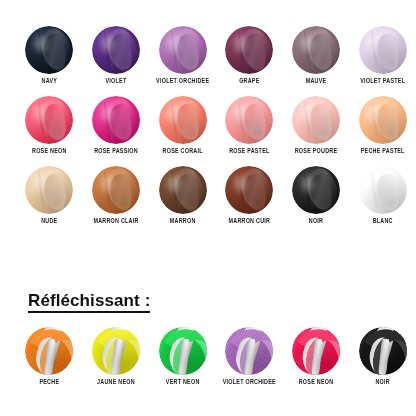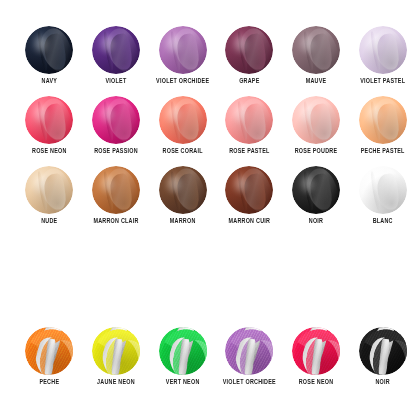--- a/index.html
+++ b/index.html
@@ -357,20 +357,21 @@
           <div class="edge" style="background: linear-gradient(90deg, rgb(216, 216, 216), rgb(255, 255, 255));"></div>
           <div class="lobe" style="background: linear-gradient(115deg, rgb(216, 216, 216) 0%, rgb(242, 242, 242) 30%, rgb(251, 251, 251) 62%, rgb(255, 255, 255) 100%);"></div>
           <div class="sheen" style="background: linear-gradient(120deg, rgba(255, 255, 255, 0) 0%, rgba(255, 255, 255, 0.4) 45%, rgba(255, 255, 255, 0) 85%);"></div>
           <div class="tiphi"></div>
           <div class="shadow"></div>
         </div>
         <div class="label">BLANC</div>
       </div>
     </div>
 
+  <div class="section-head" style="top:292px;">Réfléchissant :</div>
 
   <div class="block row" id="row3" style="top:327px;">
       <div class="cell">
         <div class="swatch refl">
           <div class="rbase" style="background: radial-gradient(circle at 34% 28%, rgb(255, 146, 51) 0%, rgb(244, 122, 22) 52%, rgb(217, 98, 10) 100%);"></div>
           <div class="silver"></div>
           <div class="loopOuter" style="border-color: rgb(255, 146, 51) rgb(255, 171, 92) rgb(244, 122, 22) rgb(244, 122, 22);"></div>
           <div class="loopInner" style="border-color: rgb(255, 146, 51) rgb(255, 146, 51) rgb(217, 98, 10) rgb(255, 171, 92);"></div>
           <div class="strip"></div>
           <div class="stripes"></div>

